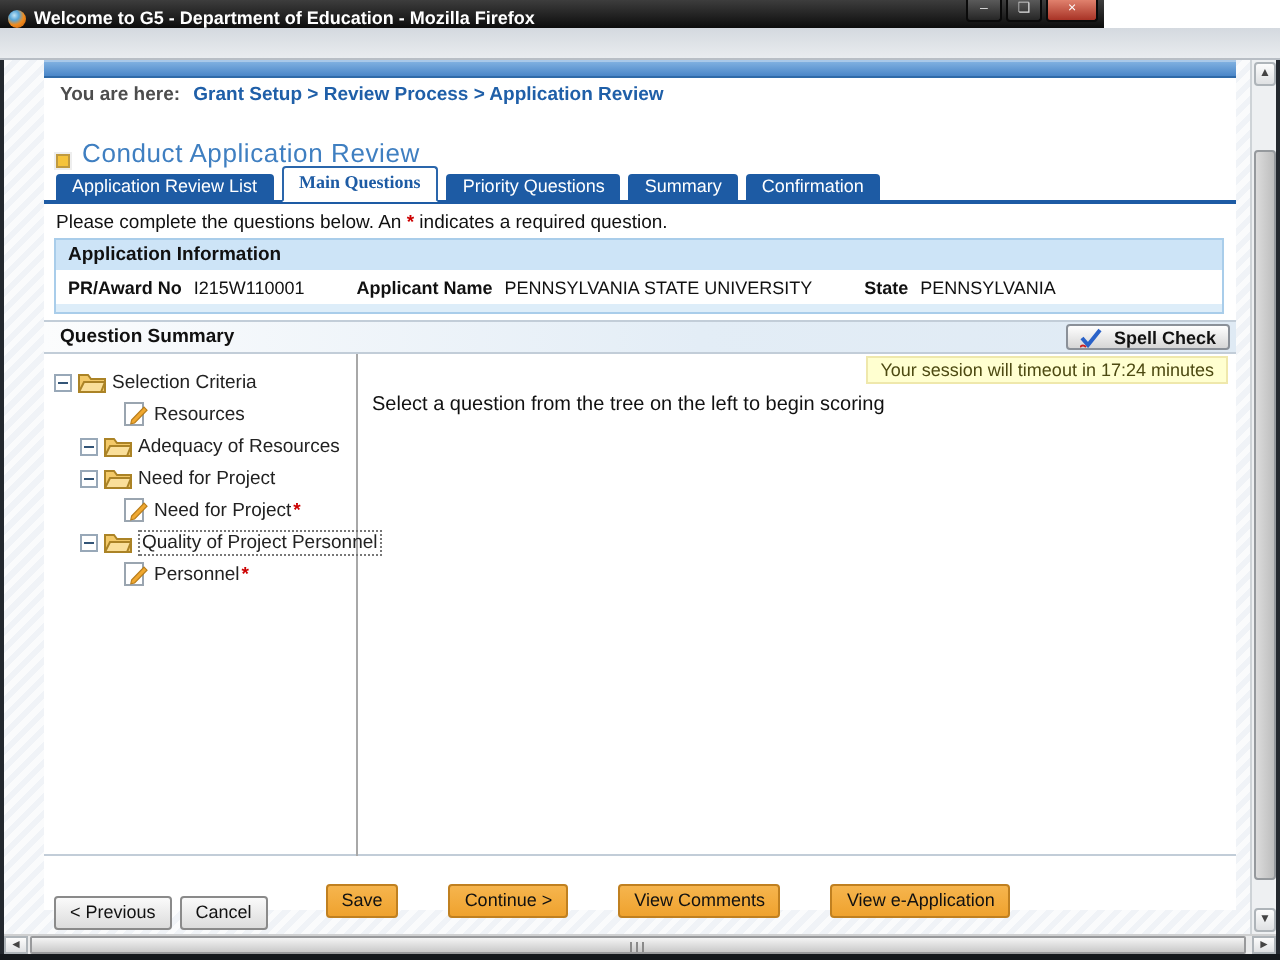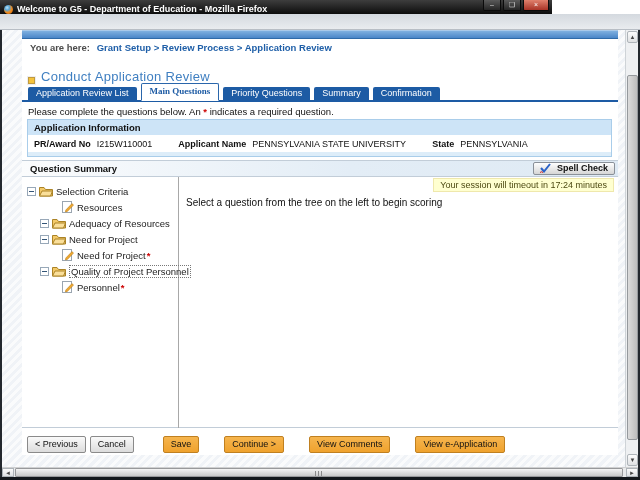--- a/index.html
+++ b/index.html
@@ -87,38 +87,38 @@
   .appinfo-body .flabel { font-weight:bold; margin-right:6px; }
   .appinfo-body .fvalue { margin-right:26px;text-align:center; }
   .appinfo-footer { height:4px; background:#ddedf9; }
 
   .qs { position:absolute; left:0; top:130px; width:596px; height:268px;
     border-top:1px solid #c2cdd8; border-bottom:1px solid #c2cdd8; }
   .qs-header { height:16px; background:linear-gradient(90deg,#fbfcfd 0%, #e3edf6 55%, #dfeaf4 100%);
     border-bottom:1px solid #c2cdd8; font-size:9.5px; font-weight:bold; color:#111; padding:2px 8px; position:relative; }
   .spellcheck-btn { position:absolute; right:3px; top:1px; height:13px; padding:0 6px;
     background:linear-gradient(#fefefe,#d6d6d6); border:1px solid #8a9098; border-radius:2px;
-    font-size:9px; font-weight:bold; color:#111; display:flex; gap:3px; }
+    font-size:9px; font-weight:bold; color:#111; display:flex; align-items:center; gap:3px; }
   .session { position:absolute; right:4px; top:17px; background:#ffffd0; border:1px solid #efe8ac;
     font-size:9px; color:#4d4a12; padding:1px 6px; white-space:nowrap; }
 
   .tree { position:absolute; left:0; top:16px; width:157px; height:251px; border-right:1px solid #a8a8a8; padding-top:6px; }
   .trow { height:16px; display:flex; align-items:center; font-size:9.5px; color:#222; white-space:nowrap; }
   .trow.l0 { padding-left:5px; } .trow.l1 { padding-left:18px; } .trow.l2 { padding-left:40px; }
   .expander { width:9px; height:9px; border:1px solid #98a8b8; background:#fff; position:relative; margin-right:3px; flex:none; }
   .expander::after { content:""; position:absolute; left:1px; top:3px; width:5px; height:1px; background:#335577; }
   .ticon { margin-right:3px; flex:none; display:flex; }
   .selected-label { border:1px dotted #777; padding:0 1px; }
   .req-star { color:#cc0000; font-weight:bold; margin-left:1px; }
 
   .qs-message { position:absolute; left:164px; top:36px; font-size:10px; color:#111; }
 
   .actions { position:absolute; left:5px; top:406px; display:flex; align-items:center; }
   .btn { font-size:9px; color:#111; padding:2px 7px 3px; border-radius:2px; white-space:nowrap; line-height:10px; }
-  .btn.gray { background:linear-gradient(#fafafa,#dcdcdc); border:1px solid #8a8a8a; margin-right:4px; }
+  .btn.gray { background:linear-gradient(#fafafa,#dcdcdc); border:1px solid #8a8a8a; margin-right:4px;margin-top:12px; }
   .btn.orange { background:linear-gradient(#f6b54e,#efa22e); border:1px solid #c08020; }
   .gap25 { margin-left:25px; }
 </style>
 </head>
 <body>
 
 <div class="titlebar">
   <span class="fx-icon"></span>
   <span class="title-text">Welcome to G5 - Department of Education - Mozilla Firefox</span>
   <div class="win-controls">

